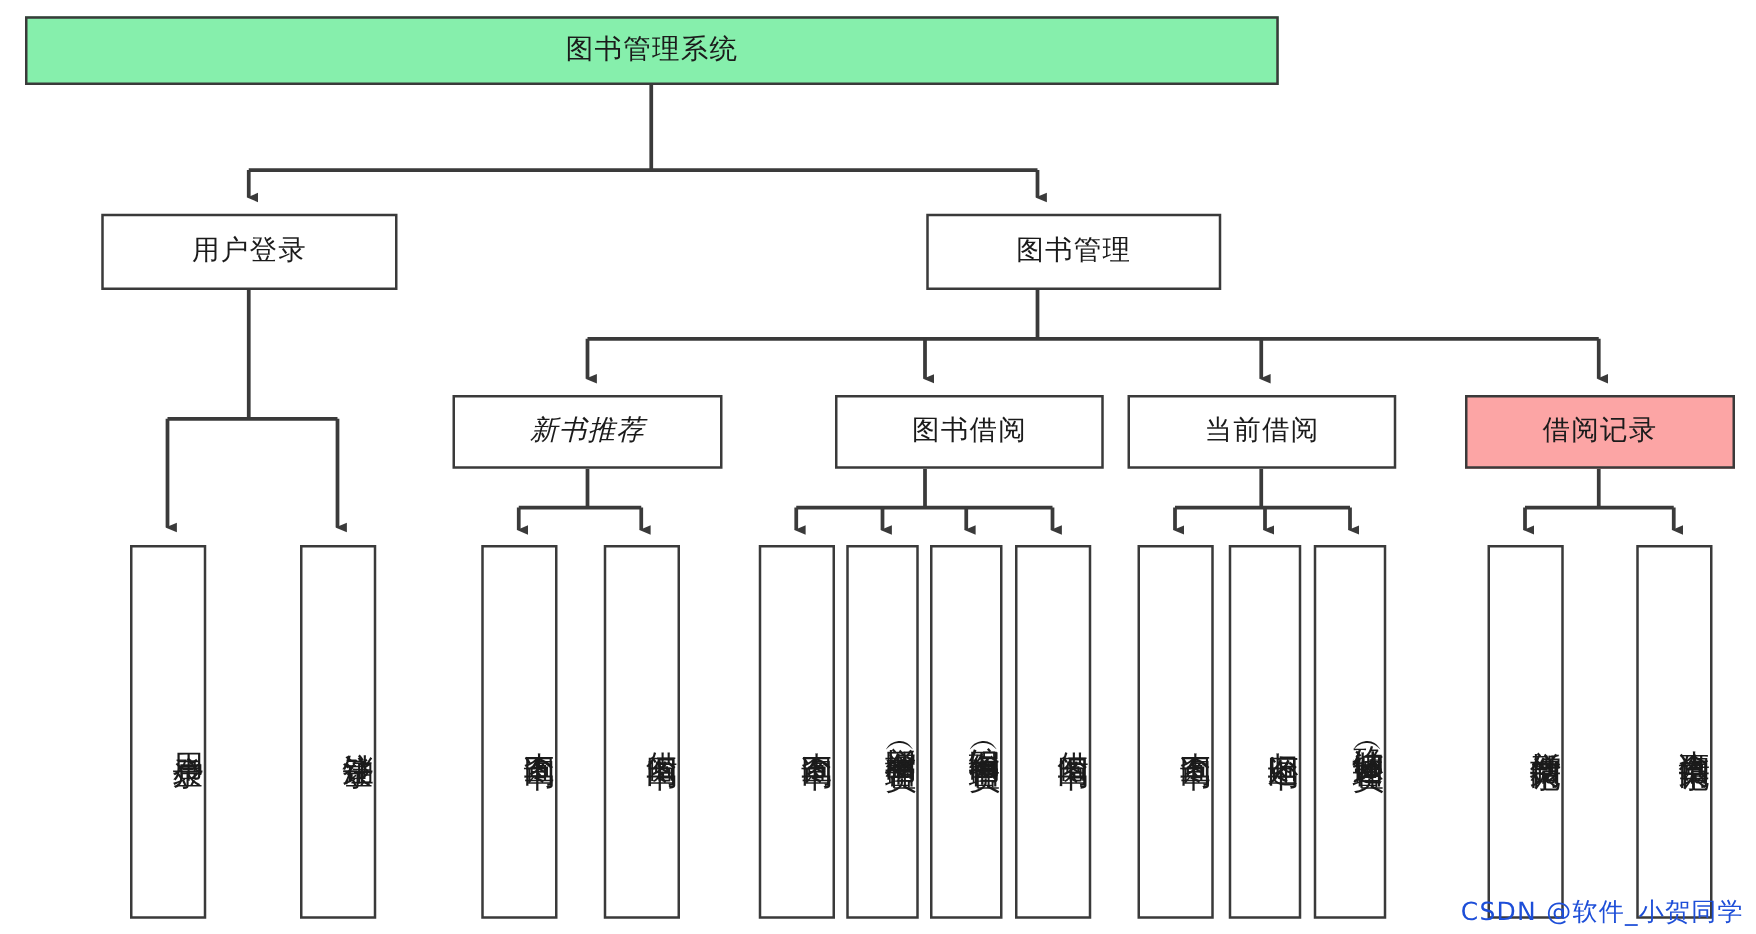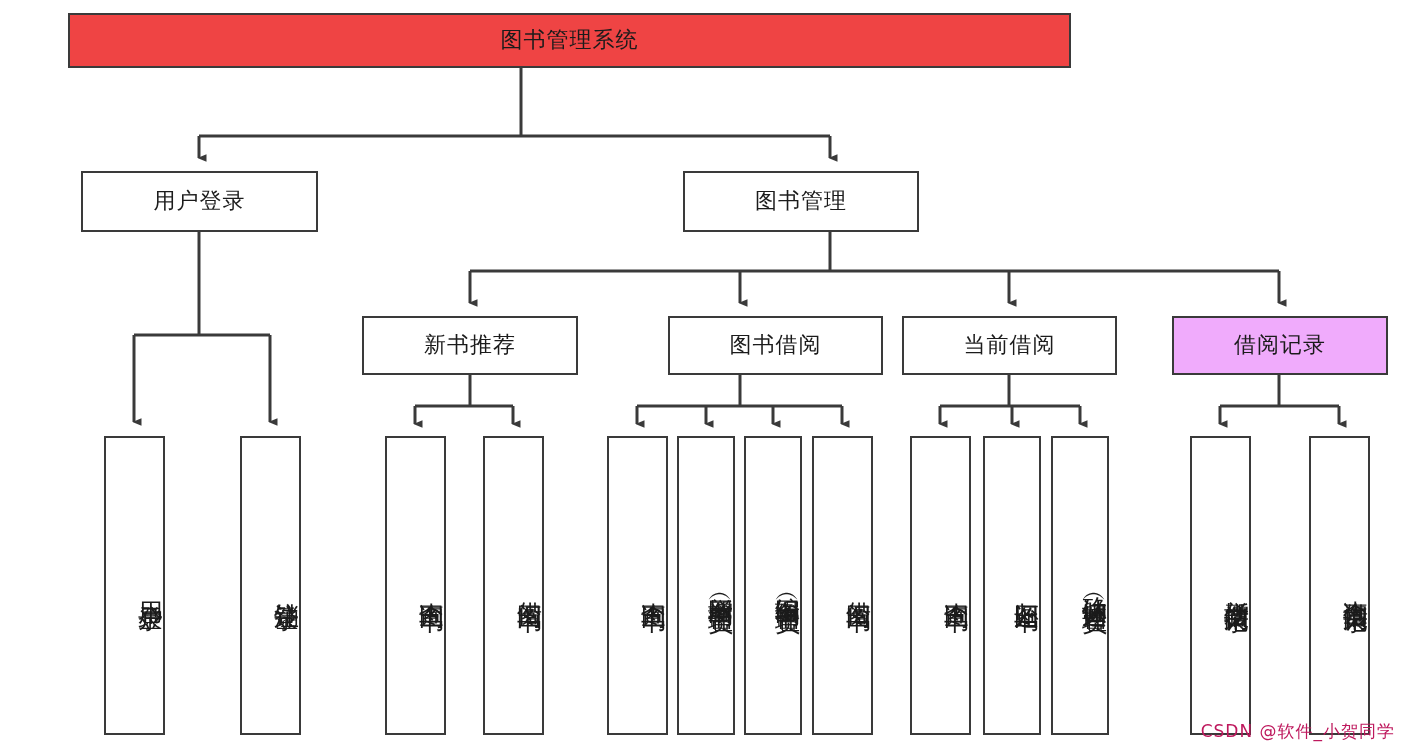--- a/index.html
+++ b/index.html
@@ -52,22 +52,22 @@
     align-items: flex-start;
     justify-content: center;
   }
   .node.vert .vlabel {
     display: block;
   }
   .watermark {
     position: absolute;
     right: 10px;
     bottom: 4px;
-    font-size: 17px;
-    color: #be185d;
+    font-size: 20px;
+    color: #1d4ed8;
     letter-spacing: 1px;
     white-space: nowrap;
     z-index: 3;
     font-family: "DejaVu Sans", "Liberation Sans", sans-serif;
   }
 </style>
 </head>
 <body>
 
 <div id="canvas">
@@ -115,41 +115,41 @@
       <path d="M 1012 406 L 1012 424" marker-end="url(#arrow)"></path>
       <path d="M 1080 406 L 1080 424" marker-end="url(#arrow)"></path>
 
       <path d="M 1279 375 L 1279 406"></path>
       <path d="M 1220 406 L 1339 406"></path>
       <path d="M 1220 406 L 1220 424" marker-end="url(#arrow)"></path>
       <path d="M 1339 406 L 1339 424" marker-end="url(#arrow)"></path>
     </g>
   </svg>
 
-  <div class="node horiz" style="left: 20px; top: 13px; width: 1003px; height: 55px; border-color: rgb(58, 58, 58); background: #ef4444; color: rgb(27, 27, 27); margin-left: 48px;">
+  <div class="node horiz" style="left: 20px; top: 13px; width: 1003px; height: 55px; border-color: rgb(58, 58, 58); background: #86efac; color: rgb(27, 27, 27);">
     <span>图书管理系统</span>
   </div>
 
   <div class="node horiz" style="left: 81px; top: 171px; width: 237px; height: 61px; border-color: rgb(58, 58, 58); background: rgb(255, 255, 255); color: rgb(27, 27, 27);">
     <span>用户登录</span>
   </div>
-  <div class="node horiz" style="left: 683px; top: 171px; width: 236px; height: 61px; border-color: rgb(58, 58, 58); background: rgb(255, 255, 255); color: rgb(27, 27, 27);">
+  <div class="node horiz" style="left: 741px; top: 171px; width: 236px; height: 61px; border-color: rgb(58, 58, 58); background: rgb(255, 255, 255); color: rgb(27, 27, 27);">
     <span>图书管理</span>
   </div>
 
-  <div class="node horiz" style="left: 362px; top: 316px; width: 216px; height: 59px; border-color: rgb(58, 58, 58); background: rgb(255, 255, 255); color: rgb(27, 27, 27);">
+  <div class="node horiz" style="left: 362px; top: 316px; width: 216px; height: 59px; border-color: rgb(58, 58, 58); background: rgb(255, 255, 255); color: rgb(27, 27, 27); font-style: italic;">
     <span>新书推荐</span>
   </div>
   <div class="node horiz" style="left: 632px; top: 316px; width: 215px; height: 59px; border-color: rgb(58, 58, 58); background: rgb(255, 255, 255); color: rgb(27, 27, 27); margin-left: 36px;">
     <span>图书借阅</span>
   </div>
   <div class="node horiz" style="left: 902px; top: 316px; width: 215px; height: 59px; border-color: rgb(58, 58, 58); background: rgb(255, 255, 255); color: rgb(27, 27, 27); align-items: center;">
     <span>当前借阅</span>
   </div>
-  <div class="node horiz" style="left: 1172px; top: 316px; width: 216px; height: 59px; border-color: rgb(58, 58, 58); background: #f0abfc; color: rgb(27, 27, 27);">
+  <div class="node horiz" style="left: 1172px; top: 316px; width: 216px; height: 59px; border-color: rgb(58, 58, 58); background: #fca5a5; color: rgb(27, 27, 27);">
     <span>借阅记录</span>
   </div>
 
   <div class="node vert" style="left: 104px; top: 436px; width: 61px; height: 299px; border-color: rgb(58, 58, 58); background: rgb(255, 255, 255); color: rgb(27, 27, 27);">
     <span class="vlabel">用户登录</span>
   </div>
   <div class="node vert" style="left: 240px; top: 436px; width: 61px; height: 299px; border-color: rgb(58, 58, 58); background: rgb(255, 255, 255); color: rgb(27, 27, 27);">
     <span class="vlabel">注销登录</span>
   </div>
   <div class="node vert" style="left: 385px; top: 436px; width: 61px; height: 299px; border-color: rgb(58, 58, 58); background: rgb(255, 255, 255); color: rgb(27, 27, 27);">

